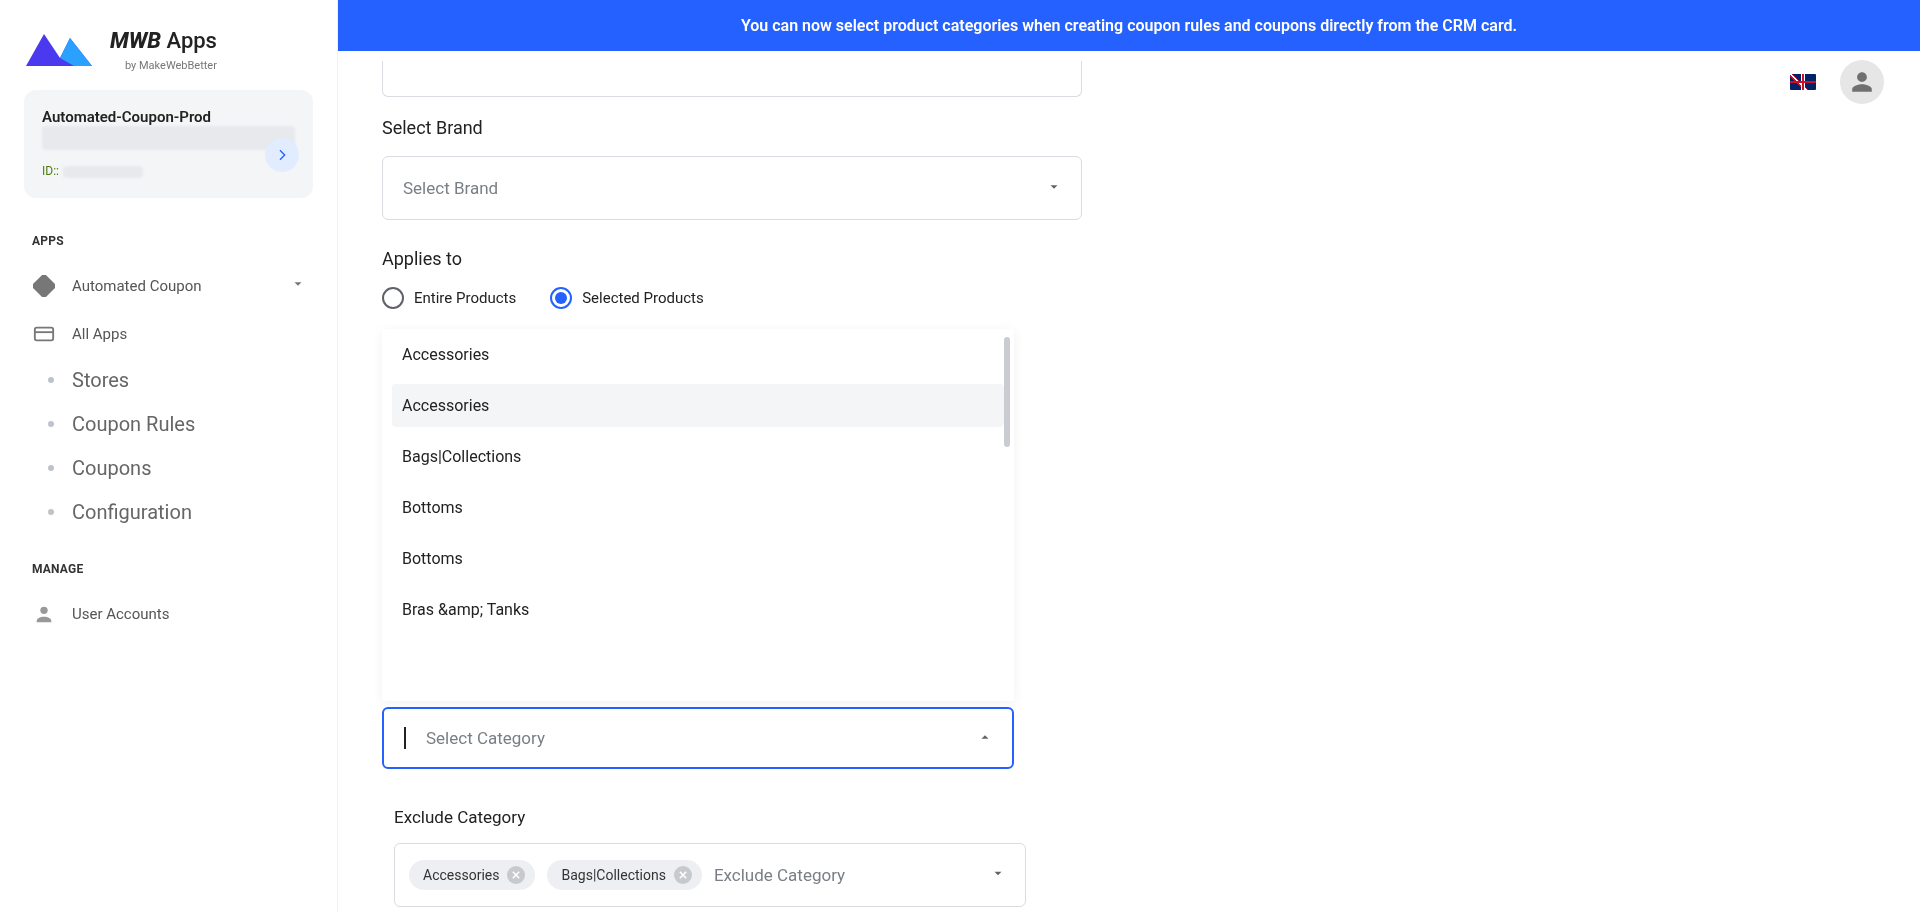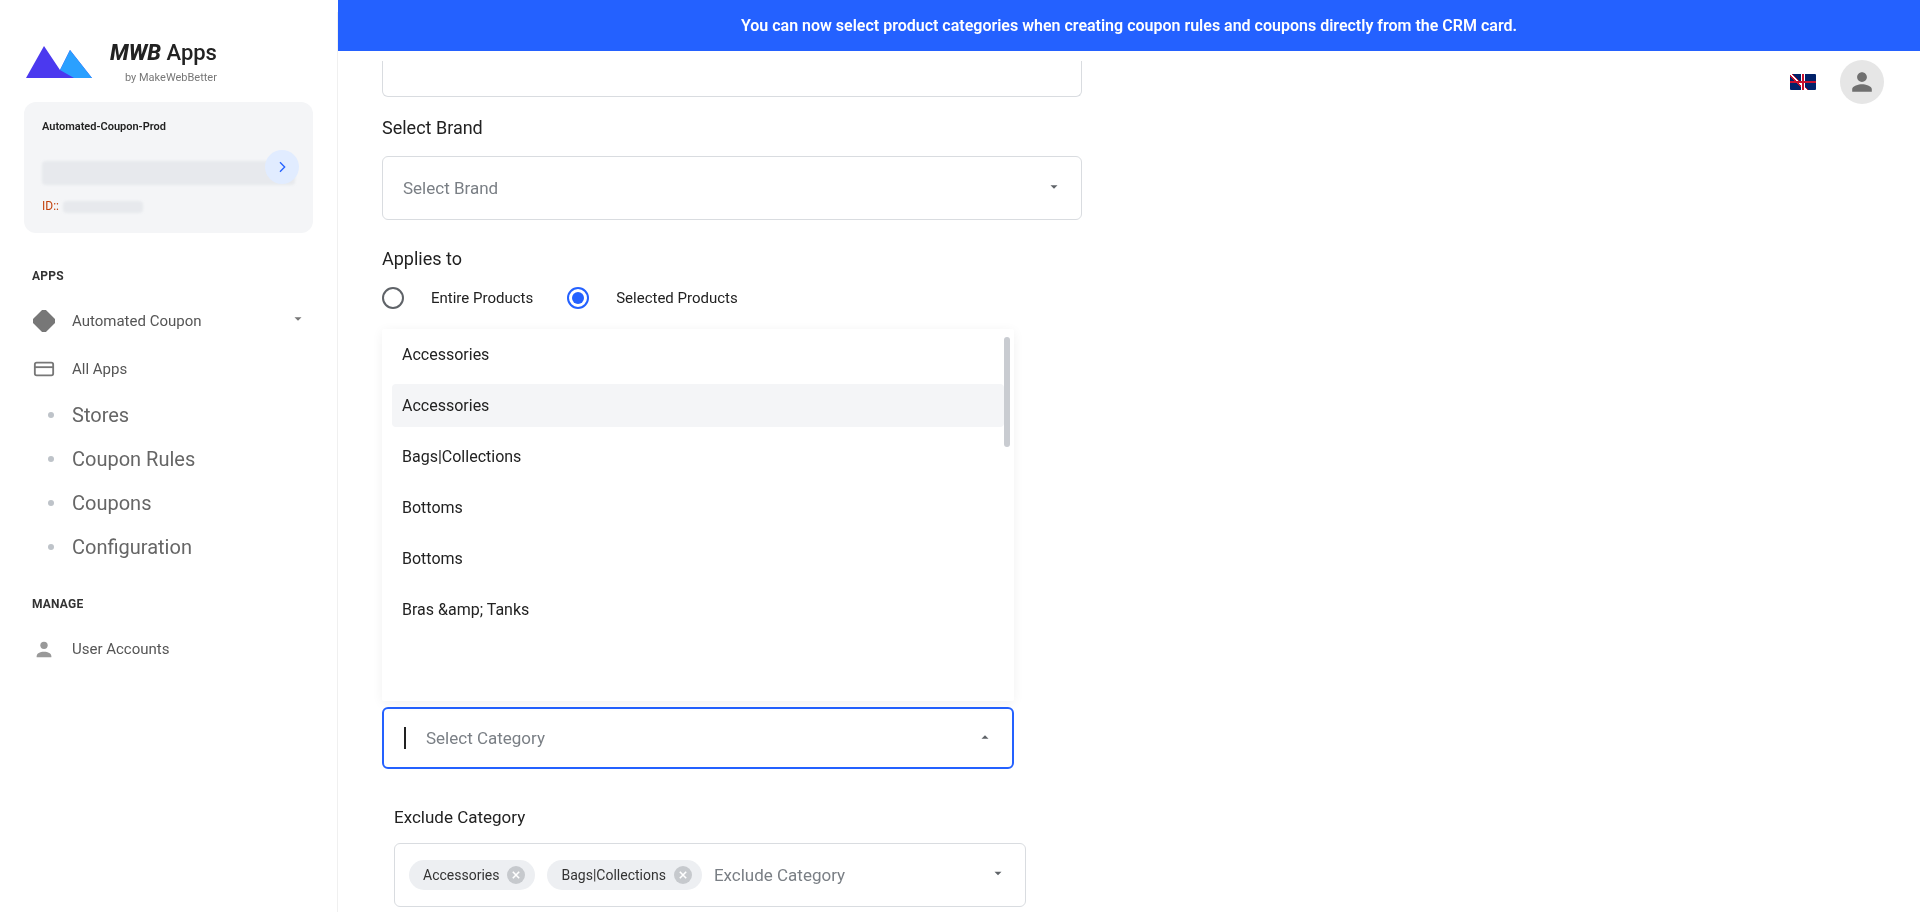--- a/index.html
+++ b/index.html
@@ -70,21 +70,21 @@
       background: #E6E6E6;
       display: flex;
       align-items: center;
       justify-content: center;
     }
     .avatar svg { width: 24px; height: 24px; fill: #707070; }
 
     
     .sidebar {
       position: absolute;
-      top: 12px; left: 0; bottom: 0;
+      top: 0; left: 0; bottom: 0;
       width: 338px;
       background: #fff;
       border-right: 1px solid #F0F0F0;
       padding: 20px 24px 20px 24px;
     }
     .brand {
       display: flex;
       align-items: center;
       gap: 14px;
       margin: 8px 0 18px 2px;
@@ -100,23 +100,23 @@
     .brand-title span { font-weight: 500; }
     .brand-sub { font-size: 11px; color: #777; margin-top: 8px; text-align: right; }
 
     .account-card {
       background: #F4F5F7;
       border-radius: 12px;
       padding: 18px 18px 20px 18px;
       position: relative;
       margin-bottom: 36px;
     }
-    .account-title { font-weight: 600; font-size: 11px; color: #222; margin-bottom: 28px; }
+    .account-title { font-weight: 600; font-size: 15px; color: #222; margin-bottom: 0; }
     .account-blur { height: 24px; background: #E7E9ED; border-radius: 4px; filter: blur(1px); margin-bottom: 14px; }
-    .account-id { font-size: 12px; color: #c2410c; }
+    .account-id { font-size: 12px; color: #4d7c0f; }
     .account-id .blur-chip { display:inline-block; width:80px; height:12px; background:#E7E9ED; border-radius:4px; vertical-align:middle; filter:blur(1px); margin-left:4px;}
     .account-arrow {
       position: absolute;
       top: 48px; right: 14px;
       width: 34px; height:34px;
       border-radius: 50%;
       background:#E1ECFF;
       display:flex; align-items:center; justify-content:center;
     }
     .account-arrow svg{ width:16px; height:16px; stroke:#2461FF; fill:none; stroke-width:2;}
@@ -173,21 +173,21 @@
       cursor:pointer;
       background:#fff;
     }
     .select-box.focused{
       border:2px solid #2461FF;
     }
     .select-caret svg{ width:14px; height:14px; fill:#5f6368;}
     .select-caret.up svg{ transform: rotate(180deg); }
 
     .radio-row{ display:flex; gap:34px; align-items:center; margin-top: 4px; margin-bottom:14px; }
-    .radio{ display:flex; align-items:center; gap:27px; cursor:pointer; }
+    .radio{ display:flex; align-items:center; gap:10px; cursor:pointer; }
     .radio .circle{
       width:22px; height:22px; border:2px solid #5f6368; border-radius:50%;
       display:flex; align-items:center; justify-content:center;
     }
     .radio.selected .circle{ border-color:#2461FF; }
     .radio.selected .circle::after{
       content:""; width:12px; height:12px; border-radius:50%; background:#2461FF;
     }
     .radio span{ font-size:15px; color:#222; }
 

